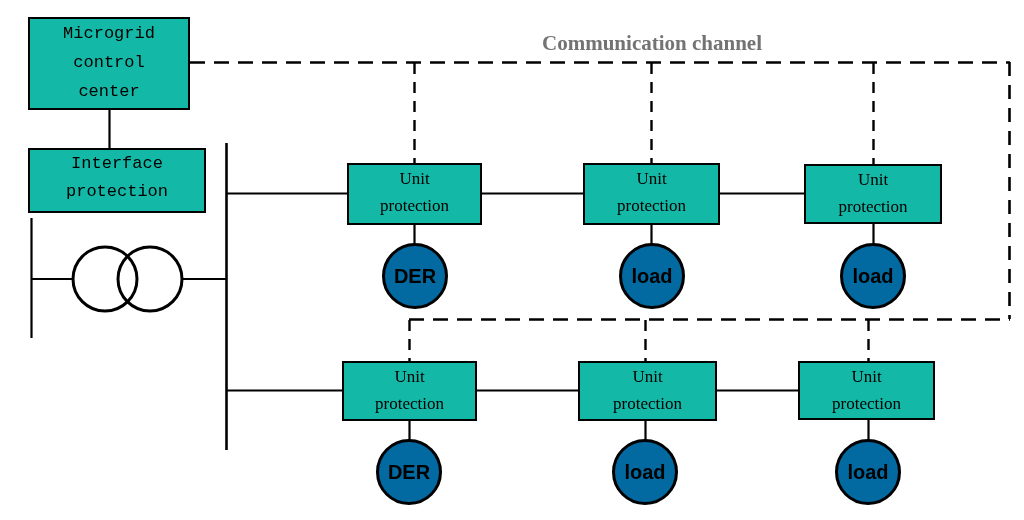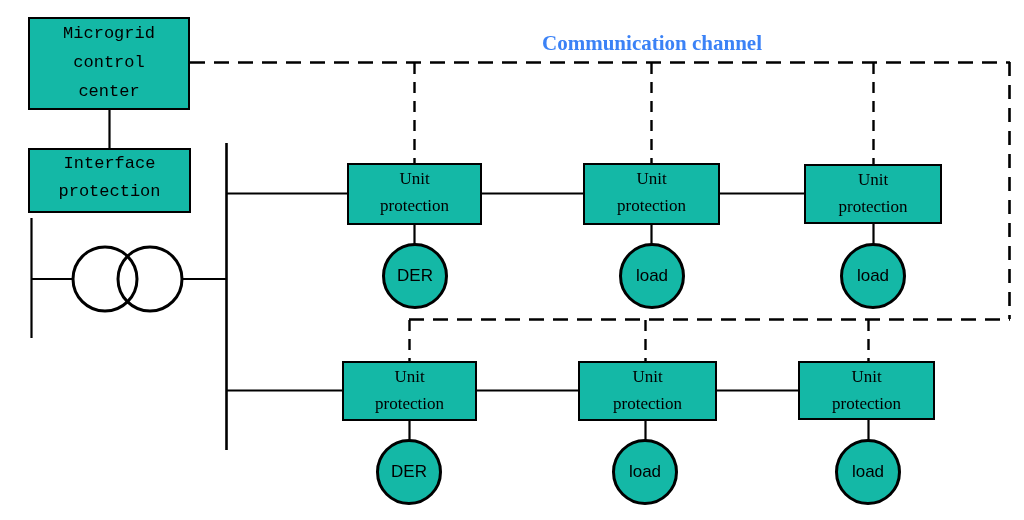--- a/index.html
+++ b/index.html
@@ -11,26 +11,26 @@
   .box{
     position:absolute;box-sizing:border-box;border:2.5px solid #000;background:#14b8a6;
     display:flex;align-items:flex-start;justify-content:center;text-align:center;
     color:#000;
   }
   .box .lbl{white-space:pre-line;}
   .big-lbl{font-size:17px;line-height:29px;}
   .unit-lbl{font-size:17px;line-height:27px;font-family:Liberation Serif, serif;}
   .circle{
     position:absolute;box-sizing:border-box;border:3px solid #000;border-radius:50%;
-    background:#14b8a6;display:flex;align-items:center;justify-content:center;
-    font-family:"Liberation Sans",sans-serif;font-weight:normal;font-size:17px;color:#000;
+    background:#0369a1;display:flex;align-items:center;justify-content:center;
+    font-family:"Liberation Sans",sans-serif;font-weight:bold;font-size:20px;color:#000;
   }
   .comm-label{
     position:absolute;top:31px;left:652px;transform:translateX(-50%);
-    font-family:"Liberation Serif",serif;font-weight:bold;font-size:21px;color:#3b82f6;
+    font-family:"Liberation Serif",serif;font-weight:bold;font-size:21px;color:#737373;
     white-space:nowrap;
   }
 </style>
 </head>
 <body>
 
 <div id="canvas">
 
   <svg id="wires" viewBox="0 0 1024 520" xmlns="http://www.w3.org/2000/svg">
 
@@ -73,21 +73,21 @@
   </svg>
 
   <div class="comm-label">Communication channel</div>
 
   <div class="box" style="left:28px;top:17px;width:162px;height:93px;">
     <div class="lbl big-lbl">Microgrid
 control
 center</div>
   </div>
 
-  <div class="box" style="left:28px;top:148px;width:163px;height:65px;">
+  <div class="box" style="left:28px;top:148px;width:178px;height:65px;">
     <div class="lbl big-lbl" style="line-height:28px;">Interface
 protection</div>
   </div>
 
   <div class="box" style="left:347px;top:163px;width:135px;height:62px;">
     <div class="lbl unit-lbl">Unit
 protection</div>
   </div>
   <div class="box" style="left:583px;top:163px;width:137px;height:62px;">
     <div class="lbl unit-lbl">Unit

